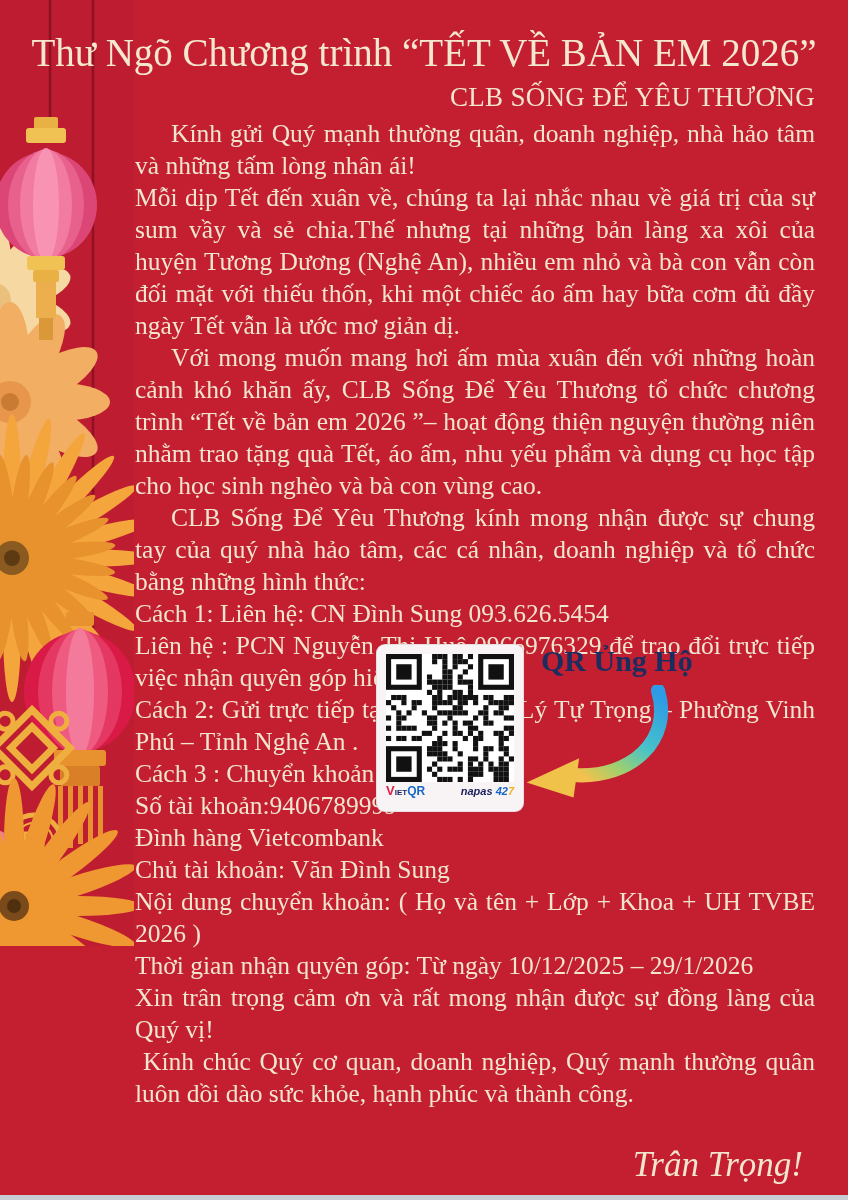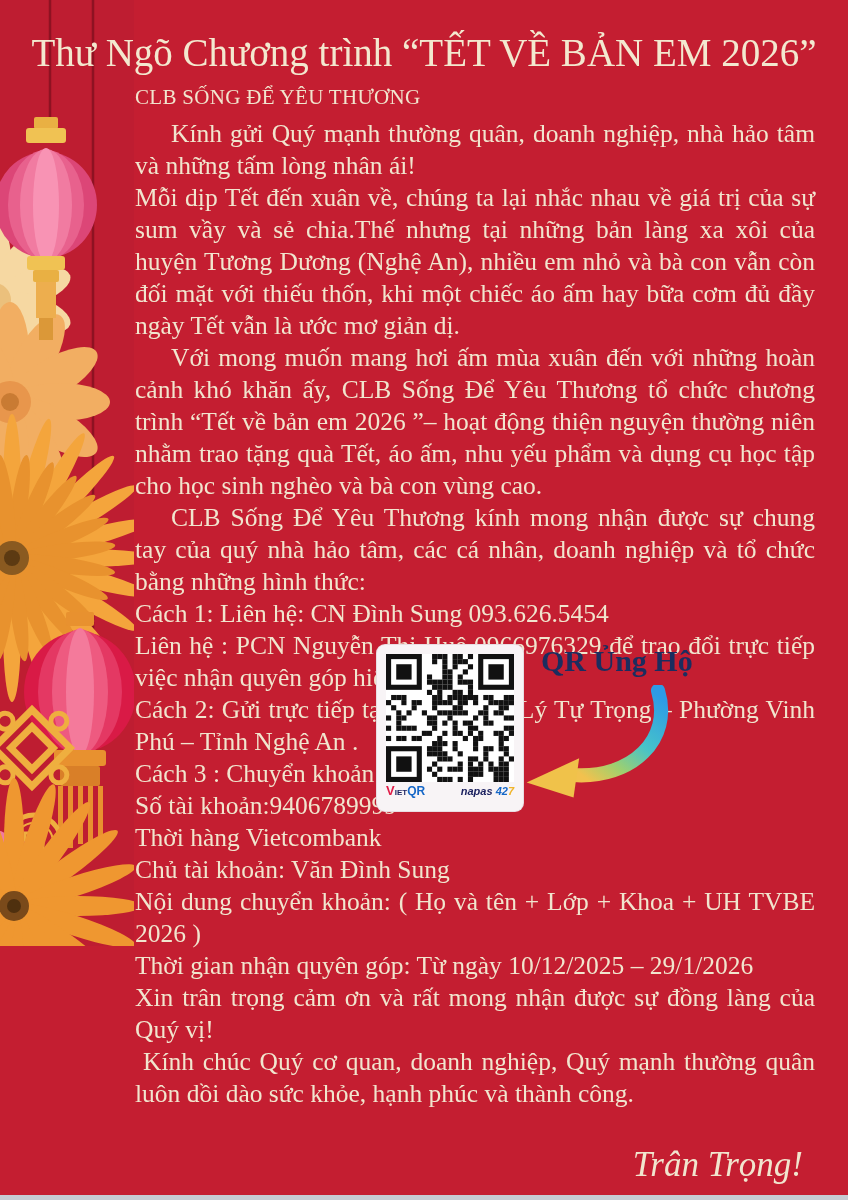--- a/index.html
+++ b/index.html
@@ -10,21 +10,21 @@
   }
   .title{
     position:absolute;top:22px;left:0;width:100%;
     text-align:center;font-size:39px;line-height:46px;
     color:#F3E8CF;white-space:nowrap;margin-top:8px;
   }
   .content{
     position:absolute;left:135px;top:82px;width:680px;
     color:#F1E5CE;font-size:25.5px;line-height:32px;text-align:justify;
   }
-  .org{font-size:21px;line-height:30px;margin:0 0 6px 0;letter-spacing:.3px;text-align:left}
+  .org{font-size:27px;line-height:30px;margin:0 0 6px 0;letter-spacing:.3px;text-align:right}
   .content p{margin:0}
   .indent{text-indent:36px}
   .narrow{width:384px;text-align:left}
   .small-indent{text-indent:8px}
   .qr-zone{position:absolute;left:377px;top:645px;display:flex;align-items:flex-start}
   .qr-card{
     width:146px;background:#F8F4F6;border-radius:8px;
     padding:9px 9px 12px;box-sizing:border-box;
     box-shadow:0 0 0 1px #e8dde2;
   }
@@ -246,21 +246,21 @@
   <p class="indent">Kính gửi Quý mạnh thường quân, doanh nghiệp, nhà hảo tâm và những tấm lòng nhân ái!</p>
   <p>Mỗi dịp Tết đến xuân về, chúng ta lại nhắc nhau về giá trị của sự sum vầy và sẻ chia.Thế nhưng tại những bản làng xa xôi của huyện Tương Dương (Nghệ An), nhiều em nhỏ và bà con vẫn còn đối mặt với thiếu thốn, khi một chiếc áo ấm hay bữa cơm đủ đầy ngày Tết vẫn là ước mơ giản dị.</p>
   <p class="indent">Với mong muốn mang hơi ấm mùa xuân đến với những hoàn cảnh khó khăn ấy, CLB Sống Để Yêu Thương tổ chức chương trình “Tết về bản em 2026 ”– hoạt động thiện nguyện thường niên nhằm trao tặng quà Tết, áo ấm, nhu yếu phẩm và dụng cụ học tập cho học sinh nghèo và bà con vùng cao.</p>
   <p class="indent">CLB Sống Để Yêu Thương kính mong nhận được sự chung tay của quý nhà hảo tâm, các cá nhân, doanh nghiệp và tổ chức bằng những hình thức:</p>
   <p>Cách 1: Liên hệ: CN Đình Sung 093.626.5454</p>
   <p>Liên hệ : PCN Nguyễn Thị Huệ 0966976329 để trao đổi trực tiếp việc nhận quyên góp hiện vật</p>
   <p>Cách 2: Gửi trực tiếp tại địa chỉ : 51 Lý Tự Trọng – Phường Vinh Phú – Tỉnh Nghệ An .</p>
 
   <p class="narrow">Cách 3 : Chuyển khoản trực tiếp qua</p>
   <p class="narrow">Số tài khoản:9406789999</p>
-  <p class="narrow">Thời hàng Vietcombank</p>
+  <p class="narrow">Đình hàng Vietcombank</p>
   <p class="narrow">Chủ tài khoản: Văn Đình Sung</p>
 
   <p>Nội dung chuyển khoản: ( Họ và tên + Lớp + Khoa + UH TVBE 2026 )</p>
   <p>Thời gian nhận quyên góp: Từ ngày 10/12/2025 – 29/1/2026</p>
   <p>Xin trân trọng cảm ơn và rất mong nhận được sự đồng làng của Quý vị!</p>
   <p class="small-indent">Kính chúc Quý cơ quan, doanh nghiệp, Quý mạnh thường quân luôn dồi dào sức khỏe, hạnh phúc và thành công.</p>
 
   <div class="closing">Trân Trọng!</div>
 </div>
 

